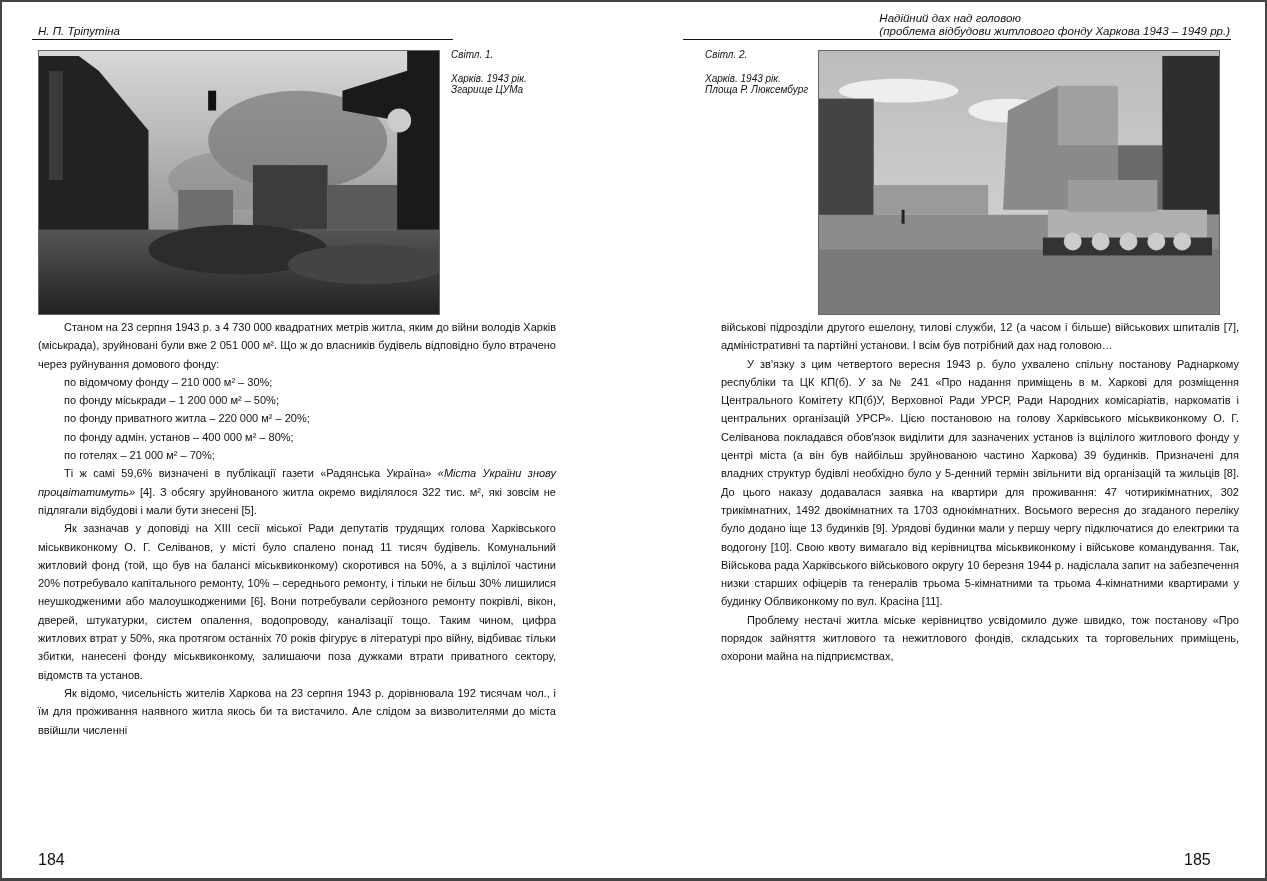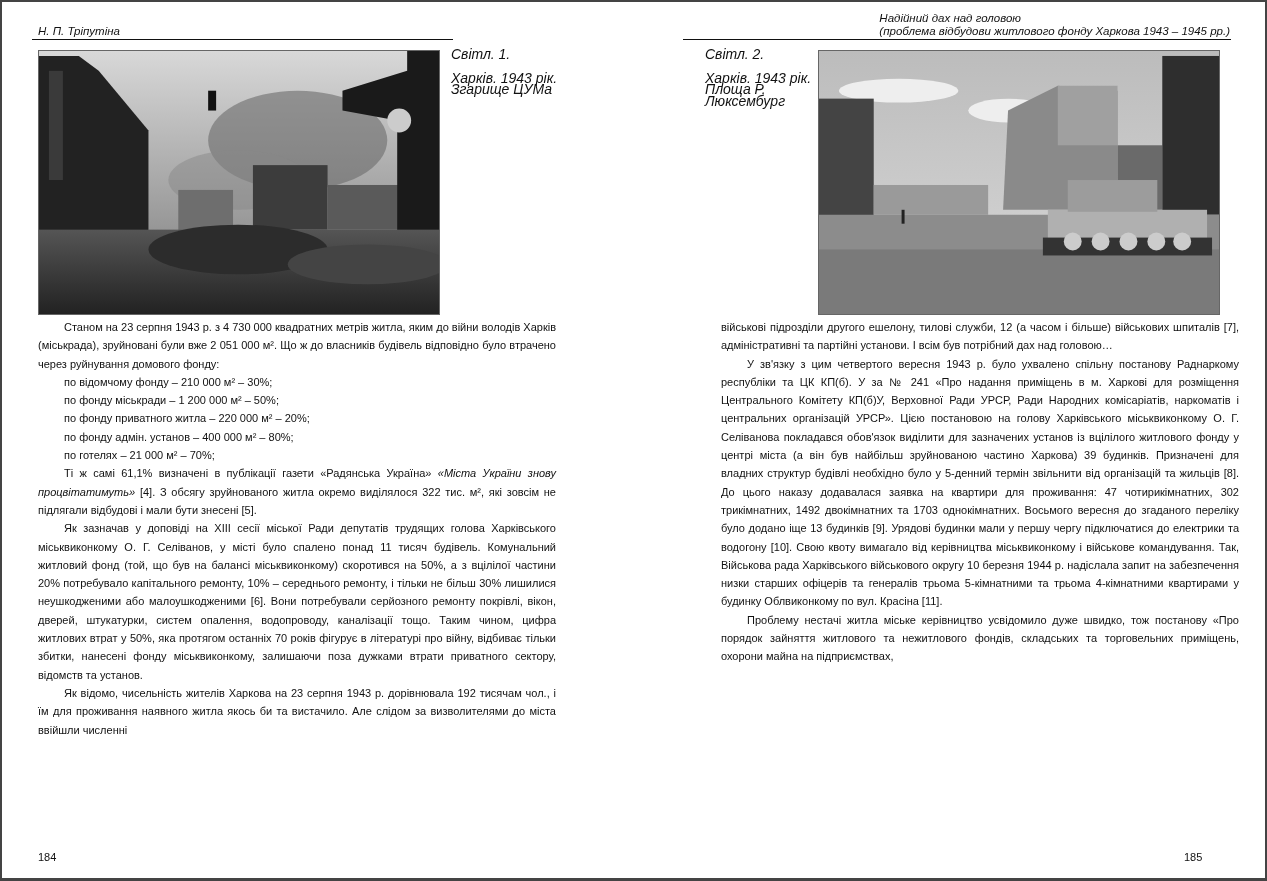--- a/index.html
+++ b/index.html
@@ -15,34 +15,34 @@
   .right .running-head { right: 37px; top: 12px; text-align: left; }
   .head-rule { position: absolute; height: 1px; background: #111; }
   .left .head-rule { left: 32px; width: 421px; top: 39px; }
   .right .head-rule { left: 50px; width: 548px; top: 39px; }
 
   .photo { position: absolute; border: 1px solid #666; overflow: hidden; }
   .left .photo { left: 38px; top: 50px; width: 402px; height: 265px; }
   .right .photo { left: 185px; top: 50px; width: 402px; height: 265px; }
   .photo svg { width: 100%; height: 100%; display: block; }
 
-  .caption { position: absolute; font-style: italic; font-size: 14px; line-height: 11.5px; color: #111; }
+  .caption { position: absolute; font-style: italic; font-size: 10px; line-height: 11.5px; color: #111; }
   .left .caption { left: 451px; top: 49px; width: 120px; }
   .right .caption { left: 72px; top: 49px; width: 115px; }
   .caption .gap { height: 12px; }
 
   .body-text { position: absolute; font-size: 11px; line-height: 18.3px; text-align: justify; }
   .left .body-text { left: 38px; top: 318px; width: 518px; }
   .right .body-text { left: 88px; top: 318px; width: 518px; }
   .body-text p { text-indent: 26px; }
   .body-text p.noindent { text-indent: 0; }
   .body-text .list-item { padding-left: 26px; text-indent: 0; text-align: left; }
   .body-text em { font-style: italic; }
 
-  .page-number { position: absolute; font-size: 11px; top: 851px; }
+  .page-number { position: absolute; font-size: 16px; top: 851px; }
   .left .page-number { left: 38px; }
   .right .page-number { left: 551px; }
 </style>
 </head>
 <body>
 
 <div class="frame"></div>
 
 <div class="page left">
   <div class="running-head">Н. П. Тріпутіна</div>
@@ -85,32 +85,32 @@
     <div>Згарище ЦУМа</div>
   </div>
 
   <div class="body-text">
     <p>Станом на 23 серпня 1943 р. з 4 730 000 квадратних метрів житла, яким до війни володів Харків (міськрада), зруйновані були вже 2 051 000 м². Що ж до власників будівель відповідно було втрачено через руйнування домового фонду:</p>
     <p class="list-item">по відомчому фонду – 210 000 м² – 30%;</p>
     <p class="list-item">по фонду міськради – 1 200 000 м² – 50%;</p>
     <p class="list-item">по фонду приватного житла – 220 000 м² – 20%;</p>
     <p class="list-item">по фонду адмін. установ – 400 000 м² – 80%;</p>
     <p class="list-item">по готелях – 21 000 м² – 70%;</p>
-    <p><span>Ті ж самі 61,1% визначені в публікації газети «Радянська Україна» </span><em>«Міста України знову процвітатимуть»</em><span> [4]. З обсягу зруйнованого житла окремо виділялося 322 тис. м², які зовсім не підлягали відбудові і мали бути знесені [5].</span></p>
+    <p><span>Ті ж самі 59,6% визначені в публікації газети «Радянська Україна» </span><em>«Міста України знову процвітатимуть»</em><span> [4]. З обсягу зруйнованого житла окремо виділялося 322 тис. м², які зовсім не підлягали відбудові і мали бути знесені [5].</span></p>
     <p>Як зазначав у доповіді на XIII сесії міської Ради депутатів трудящих голова Харківського міськвиконкому О. Г. Селіванов, у місті було спалено понад 11 тисяч будівель. Комунальний житловий фонд (той, що був на балансі міськвиконкому) скоротився на 50%, а з вцілілої частини 20% потребувало капітального ремонту, 10% – середнього ремонту, і тільки не більш 30% лишилися неушкодженими або малоушкодженими [6]. Вони потребували серйозного ремонту покрівлі, вікон, дверей, штукатурки, систем опалення, водопроводу, каналізації тощо. Таким чином, цифра житлових втрат у 50%, яка протягом останніх 70 років фігурує в літературі про війну, відбиває тільки збитки, нанесені фонду міськвиконкому, залишаючи поза дужками втрати приватного сектору, відомств та установ.</p>
     <p>Як відомо, чисельність жителів Харкова на 23 серпня 1943 р. дорівнювала 192 тисячам чол., і їм для проживання наявного житла якось би та вистачило. Але слідом за визволителями до міста ввійшли численні</p>
   </div>
 
   <div class="page-number">184</div>
 </div>
 
 <div class="page right">
   <div class="running-head">
     <div>Надійний дах над головою</div>
-    <div>(проблема відбудови житлового фонду Харкова 1943 – 1945 рр.)</div>
+    <div>(проблема відбудови житлового фонду Харкова 1943 – 1949 рр.)</div>
   </div>
   <div class="head-rule"></div>
 
   <div class="caption">
     <div>Світл. 2.</div>
     <div class="gap"></div>
     <div>Харків. 1943 рік.</div>
     <div>Площа Р. Люксембург</div>
   </div>
 

